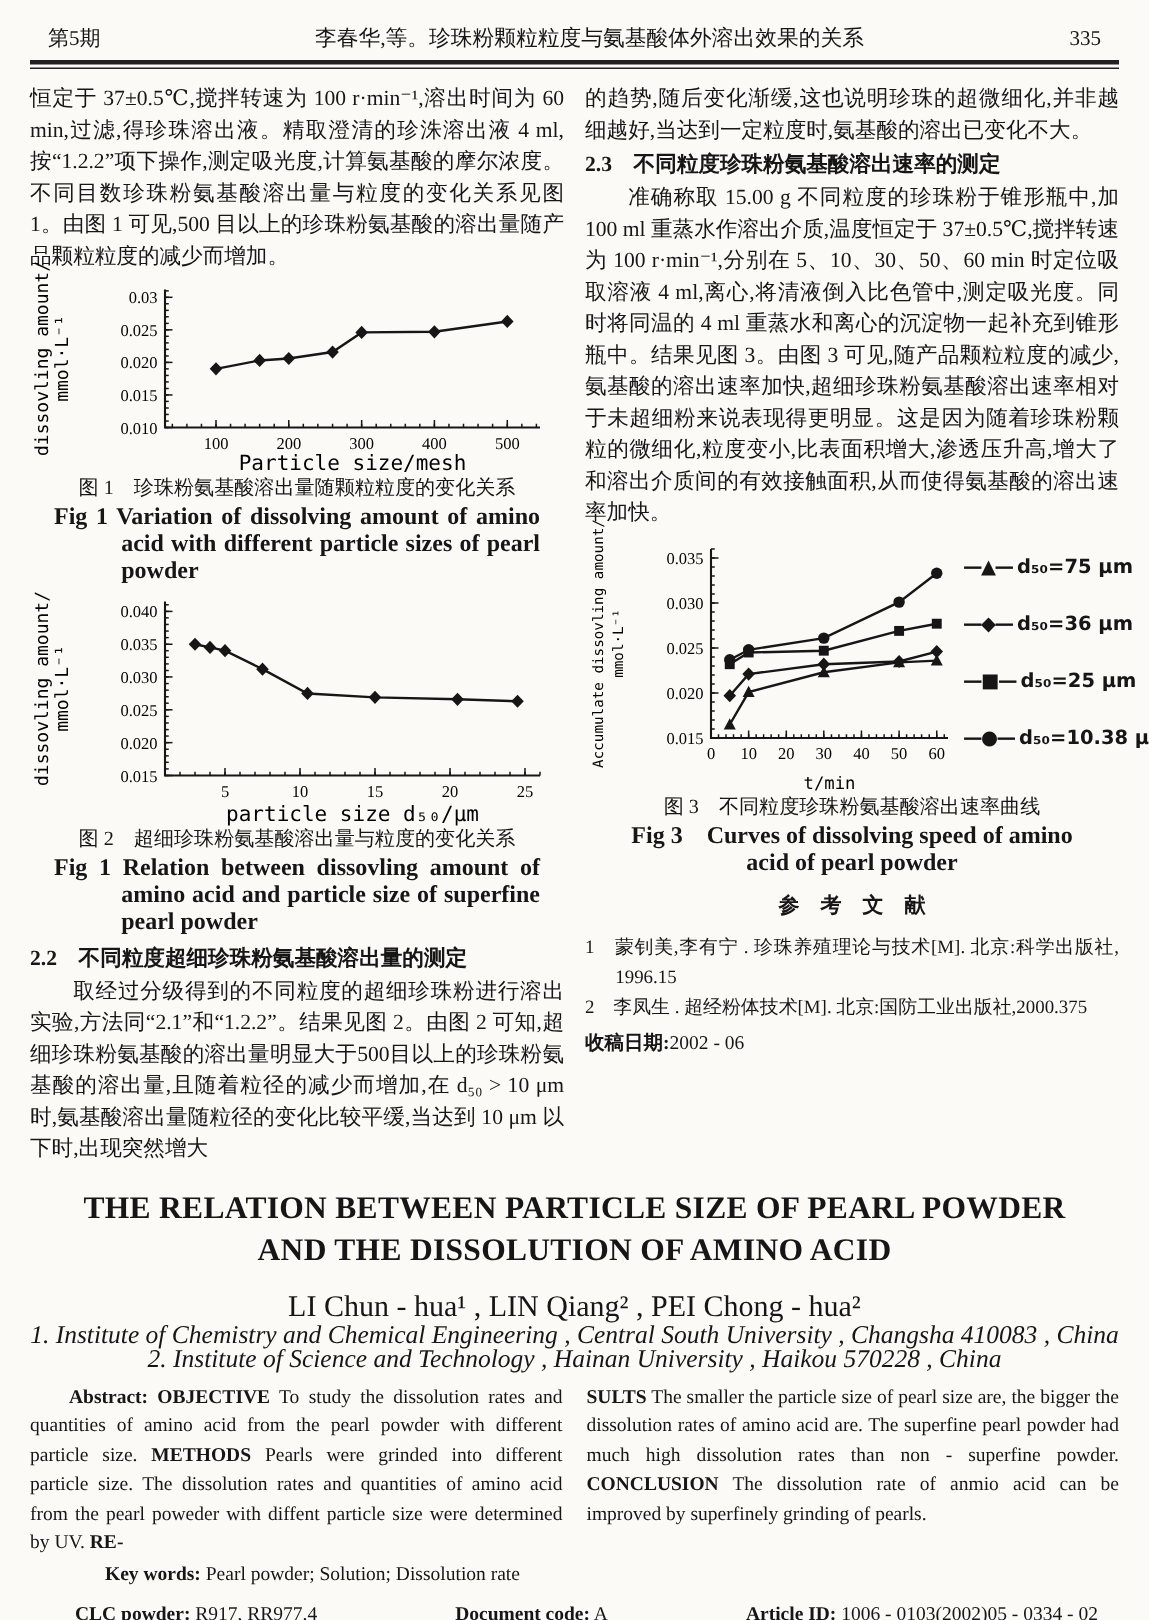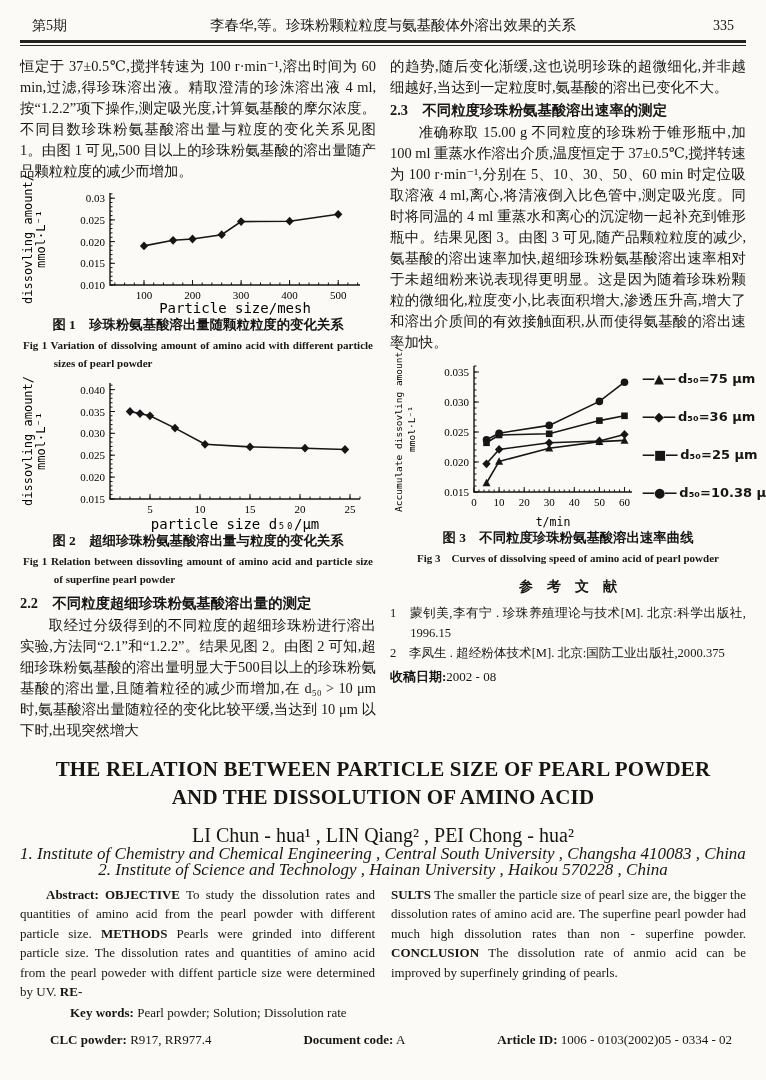--- a/index.html
+++ b/index.html
@@ -11,22 +11,22 @@
   .hdr .ptitle{font-size:14.5px}
   .hdr .pnum{min-width:40px;text-align:right}
   .rule-thick{height:2.5px;background:#222}
   .rule-thin{height:1px;background:#222;margin-top:2px}
   .cols{display:flex;gap:14px;margin-top:10px}
   .col{width:356px;font-size:14.4px;line-height:21px;text-align:justify}
   p.indent{text-indent:2em}
   .sec{font-size:14.4px;font-weight:bold;line-height:22px;margin:1px 0}
   .fig{margin:5px 0 3px}
   svg{overflow:visible;display:block}
-  .cap-cn{font-weight:bold;text-align:center;font-size:13.4px;line-height:20px}
-  .cap-en{font-weight:bold;font-size:11px;line-height:18px;padding-left:2.8em;text-indent:-2.8em;margin:1px 3px 4px}
+  .cap-cn{font-weight:normal;text-align:center;font-size:13.4px;line-height:20px}
+  .cap-en{font-weight:bold;font-size:16px;line-height:18px;padding-left:2.8em;text-indent:-2.8em;margin:1px 16px 4px}
   .cap-en.center{text-align:center;padding-left:0;text-indent:0}
   .t-num{font-size:11px;font-family:"Liberation Serif",serif}
   .t-lab{font-family:"DejaVu Sans Mono",monospace}
   .fig3-wrap{display:flex;align-items:center}
   .legend{display:flex;flex-direction:column;gap:17px;padding-left:2px;margin-top:-14px}
   .lg-row{font-size:13px;font-weight:bold;font-family:"DejaVu Sans","Liberation Sans",sans-serif;white-space:nowrap}
   .lg-mark{letter-spacing:-1px;margin-right:3px}
   .refs-head{text-align:center;font-weight:bold;font-size:14px;margin:9px 0 6px}
   .ref{font-size:12.6px;line-height:20px;padding-left:1.6em;text-indent:-1.6em;text-align:justify}
   .received{font-size:13px;line-height:22px;margin-top:3px}
@@ -366,21 +366,21 @@
               <div class="lg-row"><span class="lg-mark">—●—</span><span>d₅₀=10.38 μm</span></div>
             </div>
         </div>
         <div class="cap-cn">图 3　不同粒度珍珠粉氨基酸溶出速率曲线</div>
         <div class="cap-en center">Fig 3　Curves of dissolving speed of amino acid of pearl powder</div>
       </div>
 
       <div class="refs-head">参　考　文　献</div>
       <div class="ref">1　蒙钊美,李有宁 . 珍珠养殖理论与技术[M]. 北京:科学出版社, 1996.15</div>
       <div class="ref">2　李凤生 . 超经粉体技术[M]. 北京:国防工业出版社,2000.375</div>
-      <div class="received"><span class="b">收稿日期:</span><span>2002 - 08</span></div>
+      <div class="received"><span class="b">收稿日期:</span><span>2002 - 06</span></div>
     </div>
 
   </div>
 
   <div class="en-title">
     <div>THE RELATION BETWEEN PARTICLE SIZE OF PEARL POWDER</div>
     <div>AND THE DISSOLUTION OF AMINO ACID</div>
   </div>
 
   <div class="authors">LI Chun - hua¹ , LIN Qiang² , PEI Chong - hua²</div>

